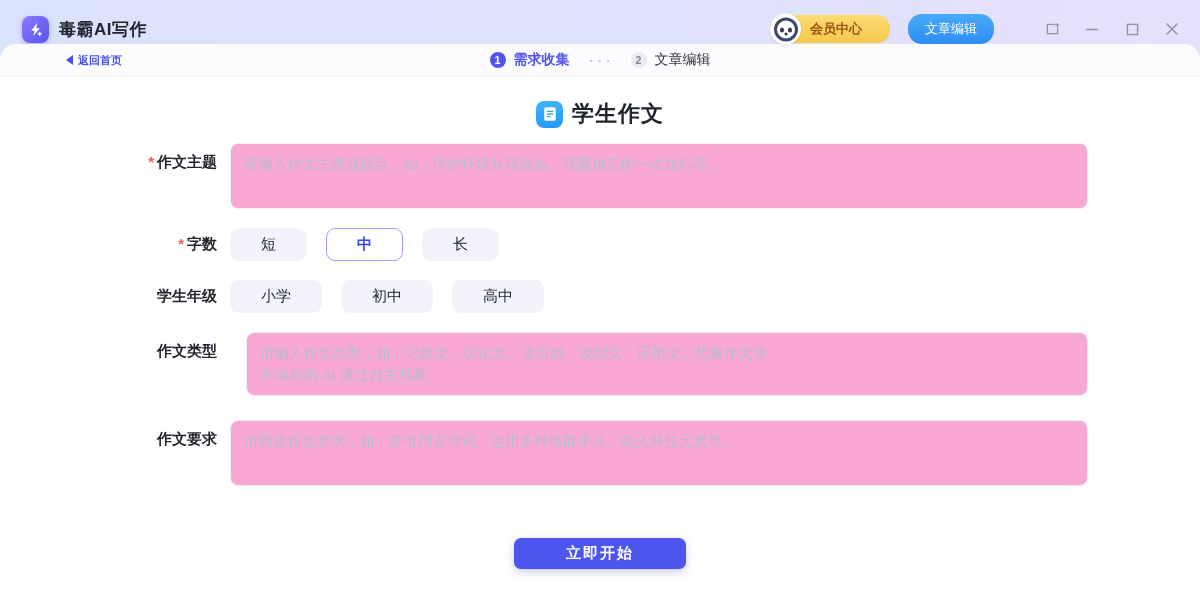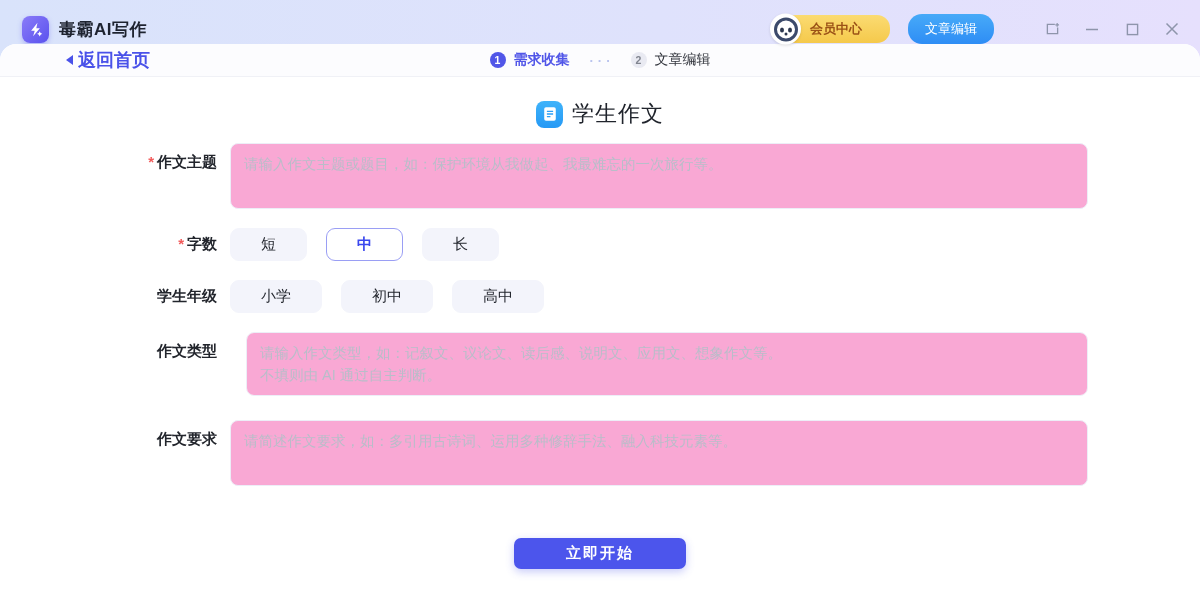--- a/index.html
+++ b/index.html
@@ -51,21 +51,21 @@
 
   
   .panel {
     position:absolute; top:44px; left:0; right:0; bottom:0;
     background:#ffffff; border-radius:16px 16px 0 0; overflow:hidden;
   }
   .nav-row {
     height:33px; display:flex; align-items:center; position:relative;
     background:#fcfcfe; border-bottom:1px solid #f0f1f6; border-radius:16px 16px 0 0;
   }
-  .back-link { margin-left:66px; display:flex; align-items:center; color:#4a52e9; font-weight:bold; font-size:18px; cursor:pointer; z-index:2; }
+  .back-link { margin-left:66px; display:flex; align-items:center; color:#4a52e9; font-weight:bold; font-size:11px; cursor:pointer; z-index:2; }
   .back-arrow { width:0; height:0; border-top:5px solid transparent; border-bottom:5px solid transparent; border-right:7px solid #4a52e9; margin-right:5px; }
   .steps { position:absolute; left:0; right:0; top:0; bottom:0; display:flex; justify-content:center; align-items:center; }
   .step { display:flex; align-items:center; }
   .step-circle {
     width:16px; height:16px; border-radius:50%; font-size:10.5px; font-weight:bold;
     display:flex; align-items:center; justify-content:center; margin-right:8px;
   }
   .step.active .step-circle { background:#5156e8; color:#fff; }
   .step.active .step-label { color:#5156e8; font-weight:bold; }
   .step.inactive .step-circle { background:#e9eaf2; color:#80848f; }
@@ -73,21 +73,21 @@
   .step-label { font-size:14px; }
   .step-dots { color:#b9c3ee; font-weight:bold; font-size:13px; letter-spacing:4px; margin:0 16px 0 20px; }
 
   
   .page-title-row { display:flex; justify-content:center; align-items:center; margin-top:22px; }
   .doc-icon {
     width:27px; height:27px; border-radius:8px;
     background:linear-gradient(180deg,#3fb3fa,#2599f5);
     display:flex; align-items:center; justify-content:center; margin-right:9px;
   }
-  .page-title { font-size:22px; font-weight:normal; color:#20242c; letter-spacing:1px; }
+  .page-title { font-size:22px; font-weight:bold; color:#20242c; letter-spacing:1px; }
 
   
   .form { width:976px; margin:14px auto 0; }
   .frow { display:flex; margin-bottom:19px; }
   .frow.center { align-items:center; }
   .frow.gap-lg { margin-bottom:24px;gap:16px; }
   .flabel {
     width:105px; flex-shrink:0; text-align:right;
     font-size:15px; font-weight:bold; color:#22252c; white-space:nowrap;
   }

